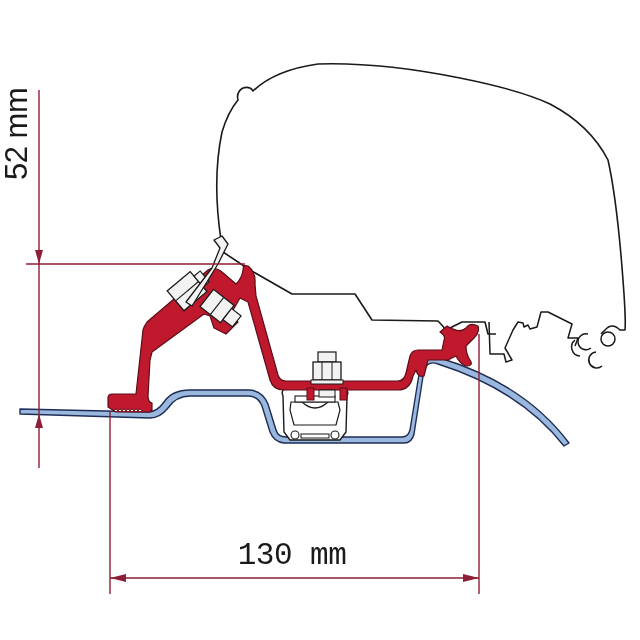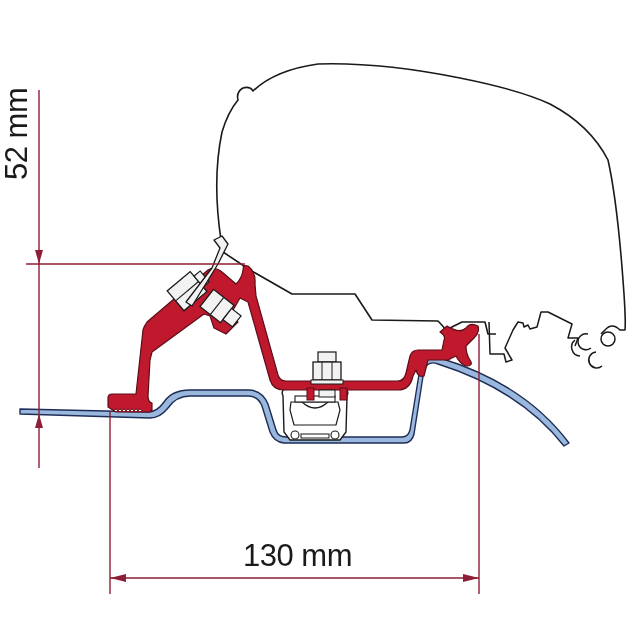--- a/index.html
+++ b/index.html
@@ -16,21 +16,21 @@
     line-height: 1;
   }
   .dim-vertical {
     left: 2px; top: 133px;
     transform-origin: center center;
     transform: translate(0,0) rotate(-90deg);
     width: 90px; height: 34px; text-align: center;
     left: -27px; top: 118px;
   }
   .dim-horizontal {
-    left: 232px; top: 540px; width: 120px; text-align: right;
+    left: 232px; top: 540px; width: 120px; text-align: center; font-family: Liberation Mono, monospace;
   }
 </style>
 </head>
 <body>
 
 <div class="canvas">
 <svg width="640" height="640" viewBox="0 0 640 640">
 
   <path d="M 247 268
        L 223 252

